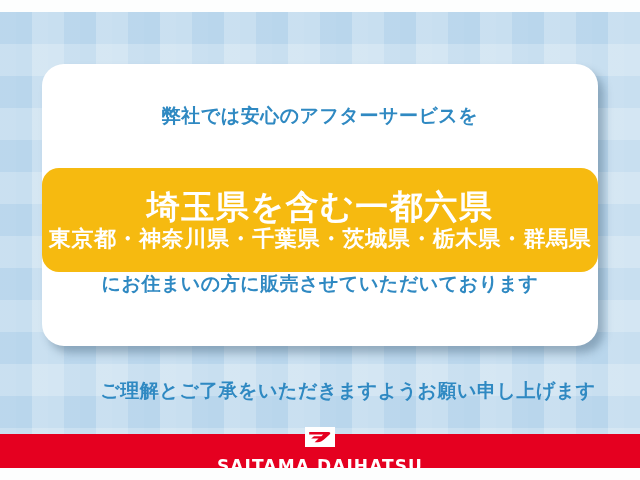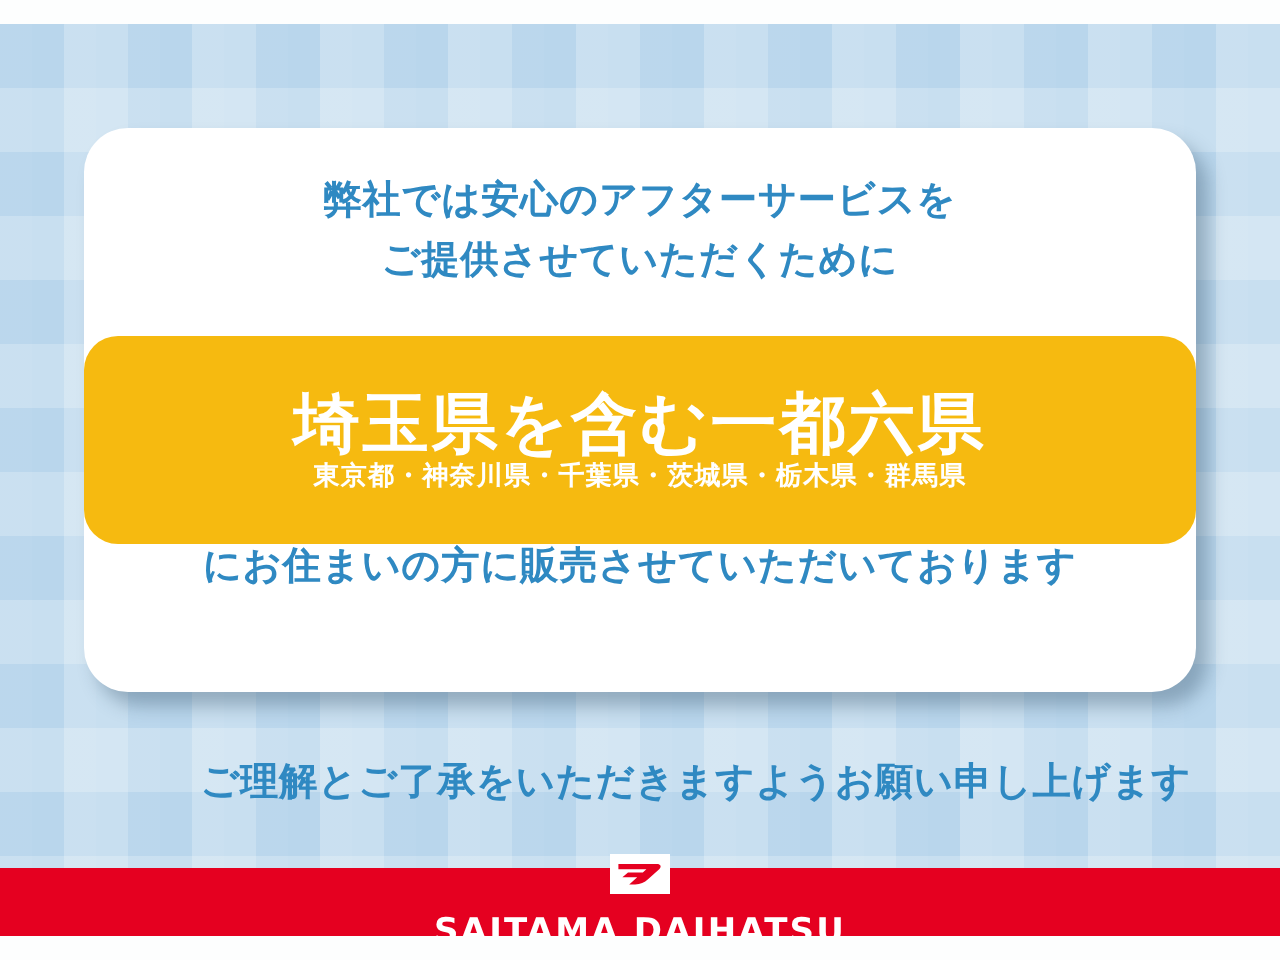--- a/index.html
+++ b/index.html
@@ -115,21 +115,21 @@
     color: #ffffff;
     font-size: 33px;
     font-weight: bold;
     letter-spacing: 1.5px;
     line-height: 1.1;
     white-space: nowrap;
   }
 
   .band-sub {
     color: #ffffff;
-    font-size: 13px;
+    font-size: 22px;
     font-weight: bold;
     letter-spacing: .6px;
     line-height: 1.1;
     white-space: nowrap;
   }
 
   .card-bottom {
     height: 74px;
     display: flex;
     align-items: flex-start;
@@ -203,21 +203,20 @@
 
   <div class="top-strip"></div>
 
   <div class="plaid"></div>
   <div class="plaid-soft"></div>
 
   <div class="card">
 
     <div class="card-top">
       <div class="line-blue">弊社では安心のアフターサービスを</div>
-      <div class="line-blue">ご提供させていただくために</div>
     </div>
 
     <div class="yellow-band">
       <div class="band-main">埼玉県を含む一都六県</div>
       <div class="band-sub">東京都・神奈川県・千葉県・茨城県・栃木県・群馬県</div>
     </div>
 
     <div class="card-bottom">
       <div class="line-blue">にお住まいの方に販売させていただいております</div>
     </div>

